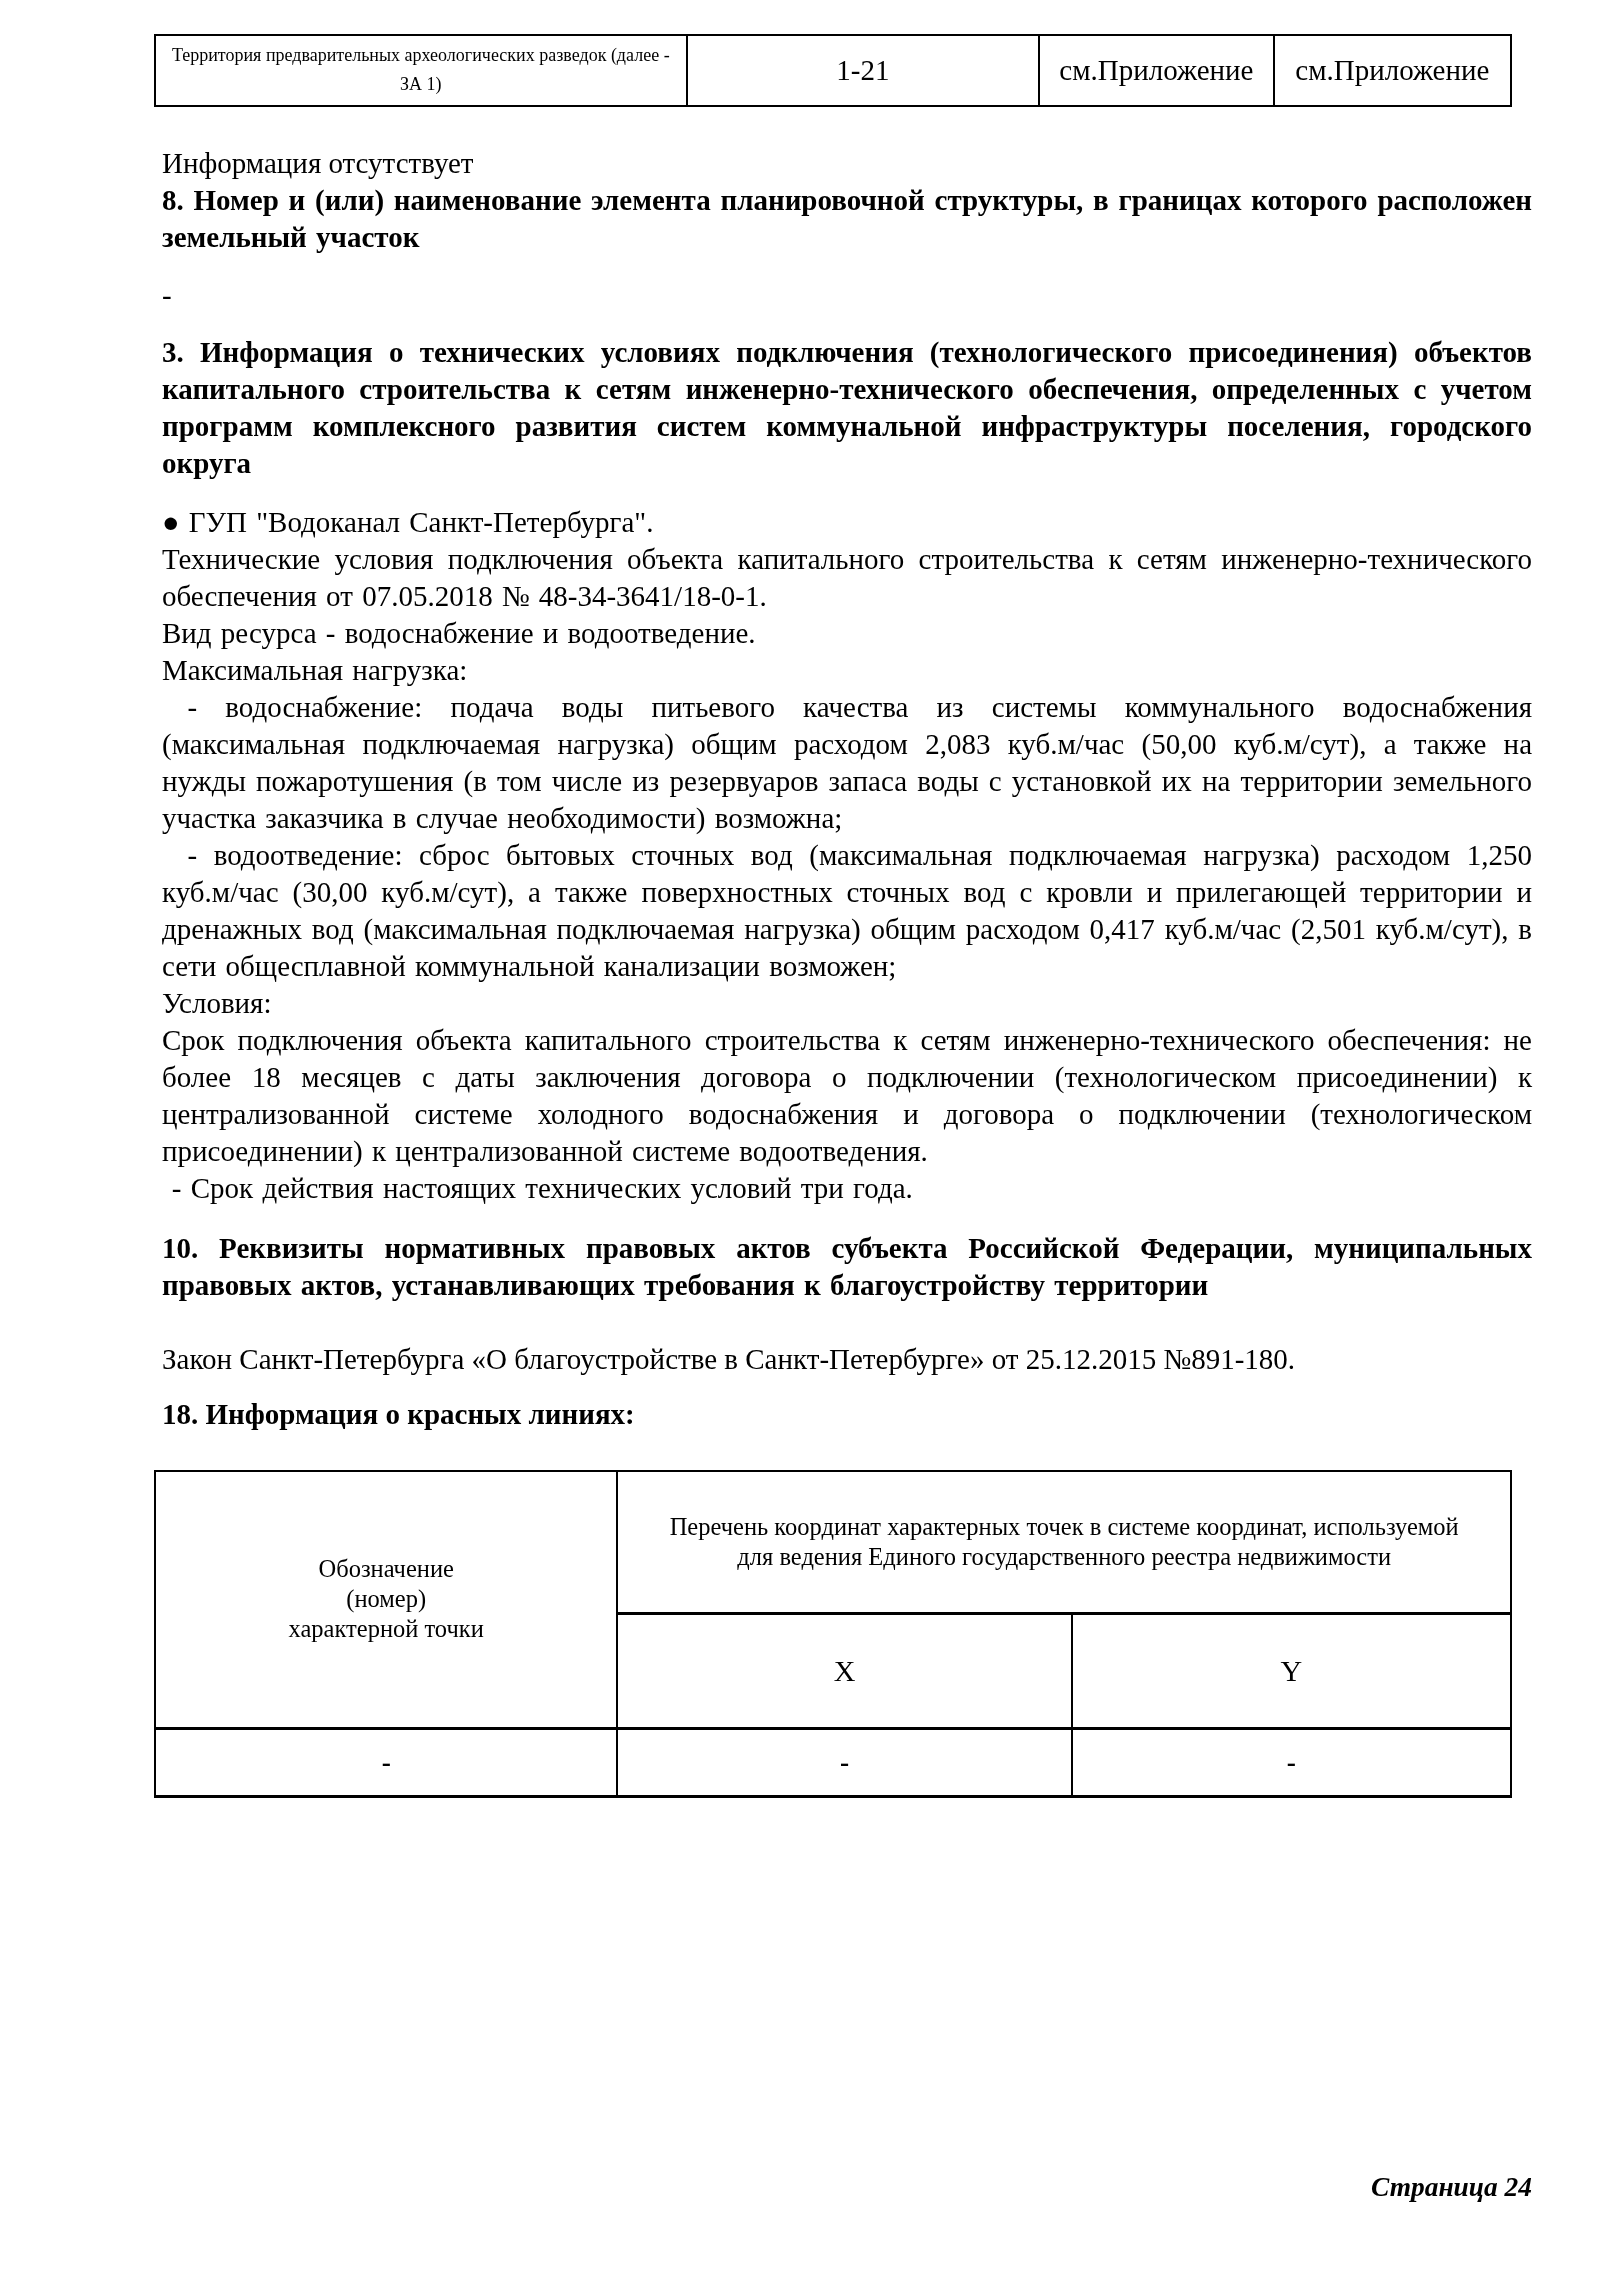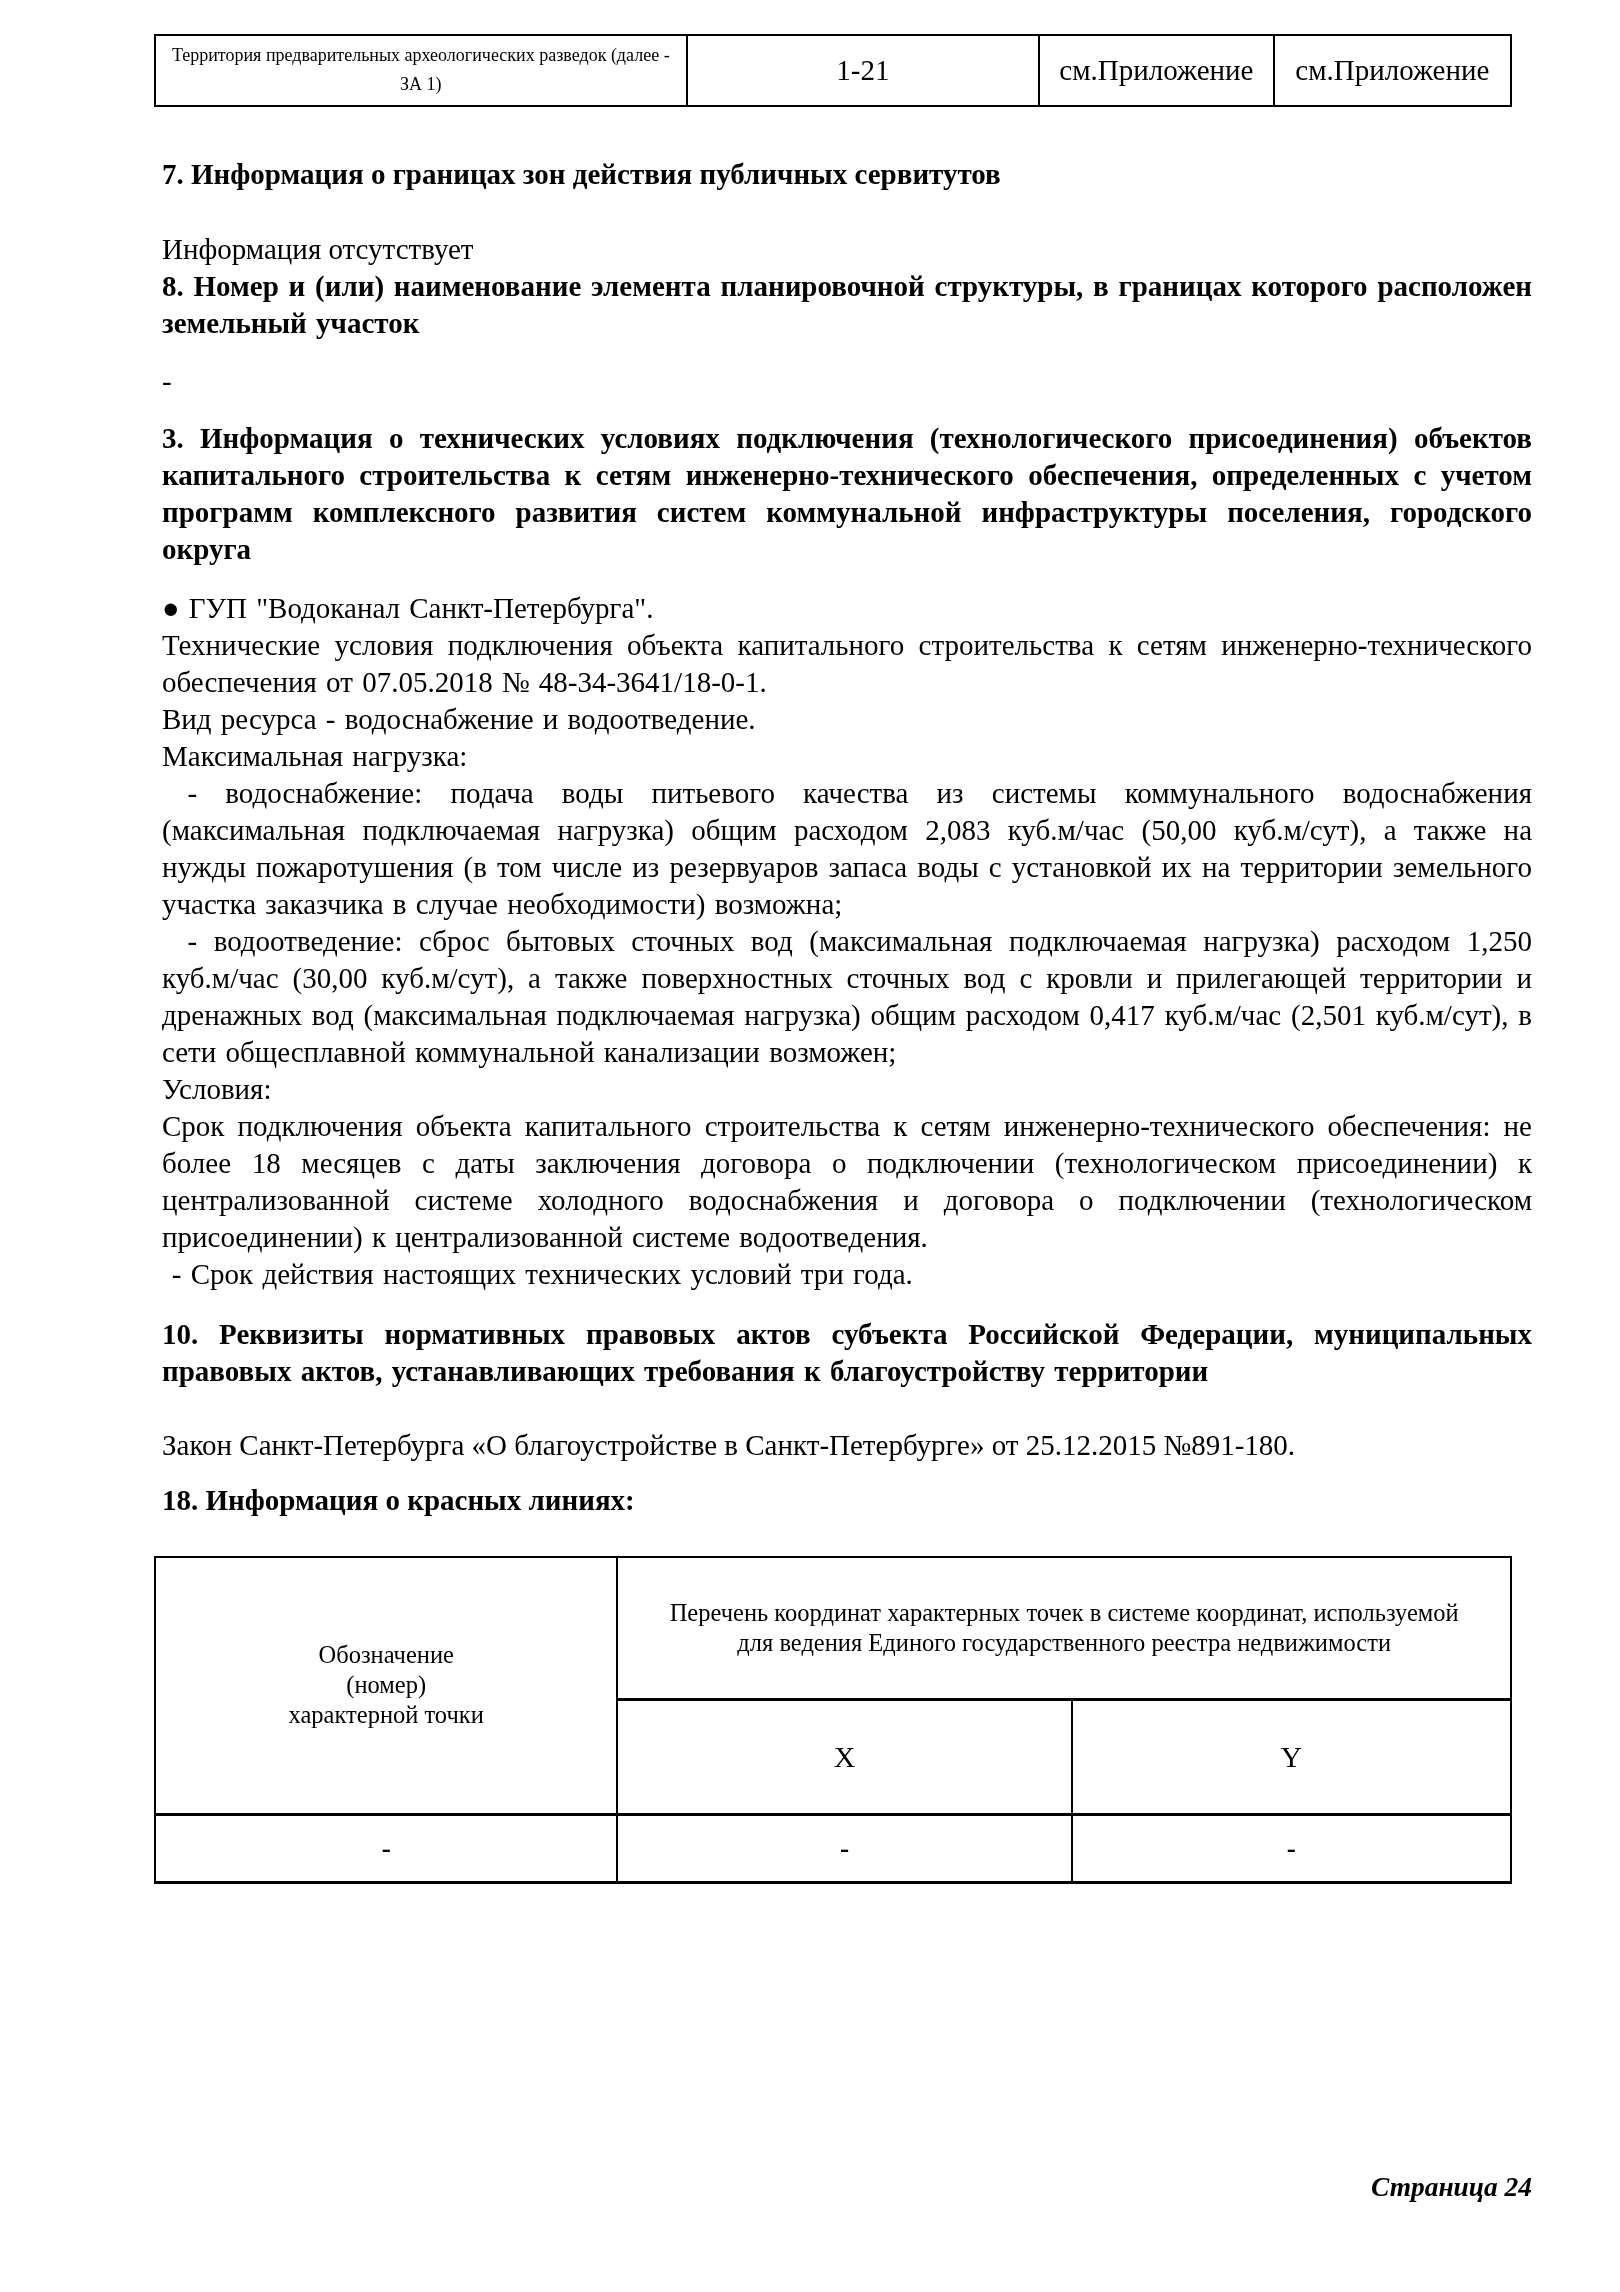--- a/index.html
+++ b/index.html
@@ -101,21 +101,20 @@
     <tbody>
       <tr>
         <td class="c1">Территория предварительных археологических разведок (далее - ЗА 1)</td>
         <td class="c2">1-21</td>
         <td class="c3">см.Приложение</td>
         <td class="c4">см.Приложение</td>
       </tr>
     </tbody>
   </table>
 
-  <div class="text bold h7">7. Информация о границах зон действия публичных сервитутов</div>
   <div class="text p7">Информация отсутствует</div>
 
   <div class="text bold just h8">8. Номер и (или) наименование элемента планировочной структуры, в границах которого расположен земельный участок</div>
   <div class="text p8">-</div>
 
   <div class="text bold just h9">3. Информация о технических условиях подключения (технологического присоединения) объектов капитального строительства к сетям инженерно-технического обеспечения, определенных с учетом программ комплексного развития систем коммунальной инфраструктуры поселения, городского округа</div>
   <div class="pblock">
     <div class="text just">● ГУП "Водоканал Санкт-Петербурга".</div>
     <div class="text just">Технические условия подключения объекта капитального строительства к сетям инженерно-технического обеспечения от 07.05.2018 № 48-34-3641/18-0-1.</div>
     <div class="text just">Вид ресурса - водоснабжение и водоотведение.</div>

